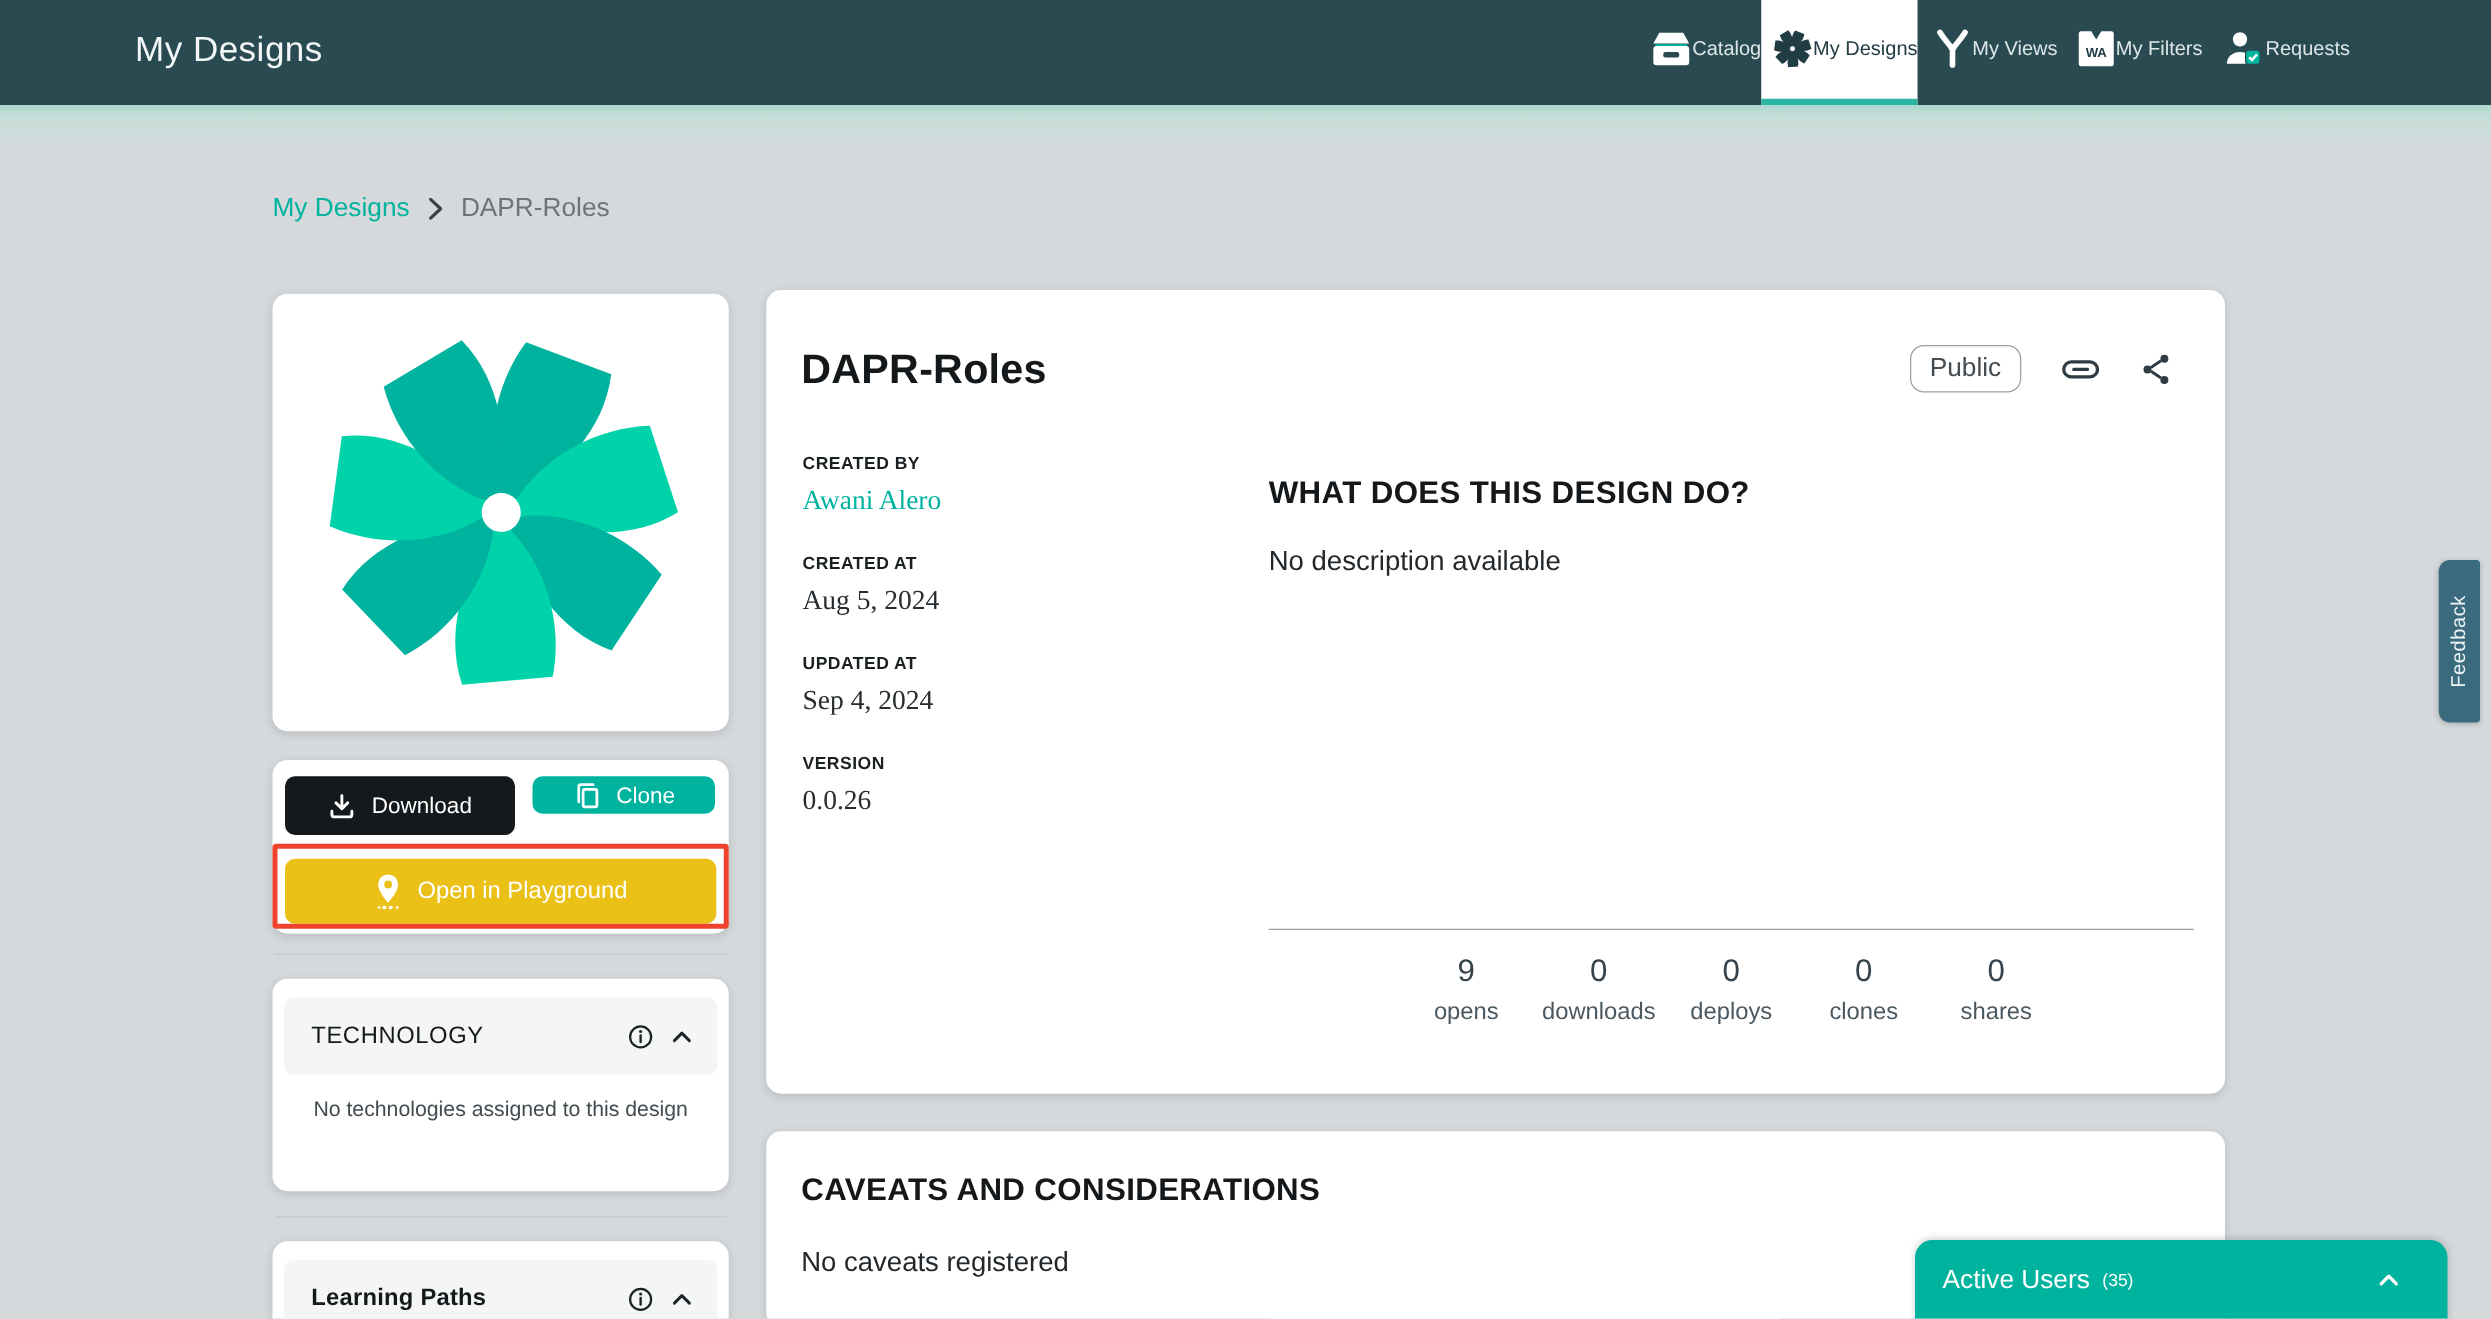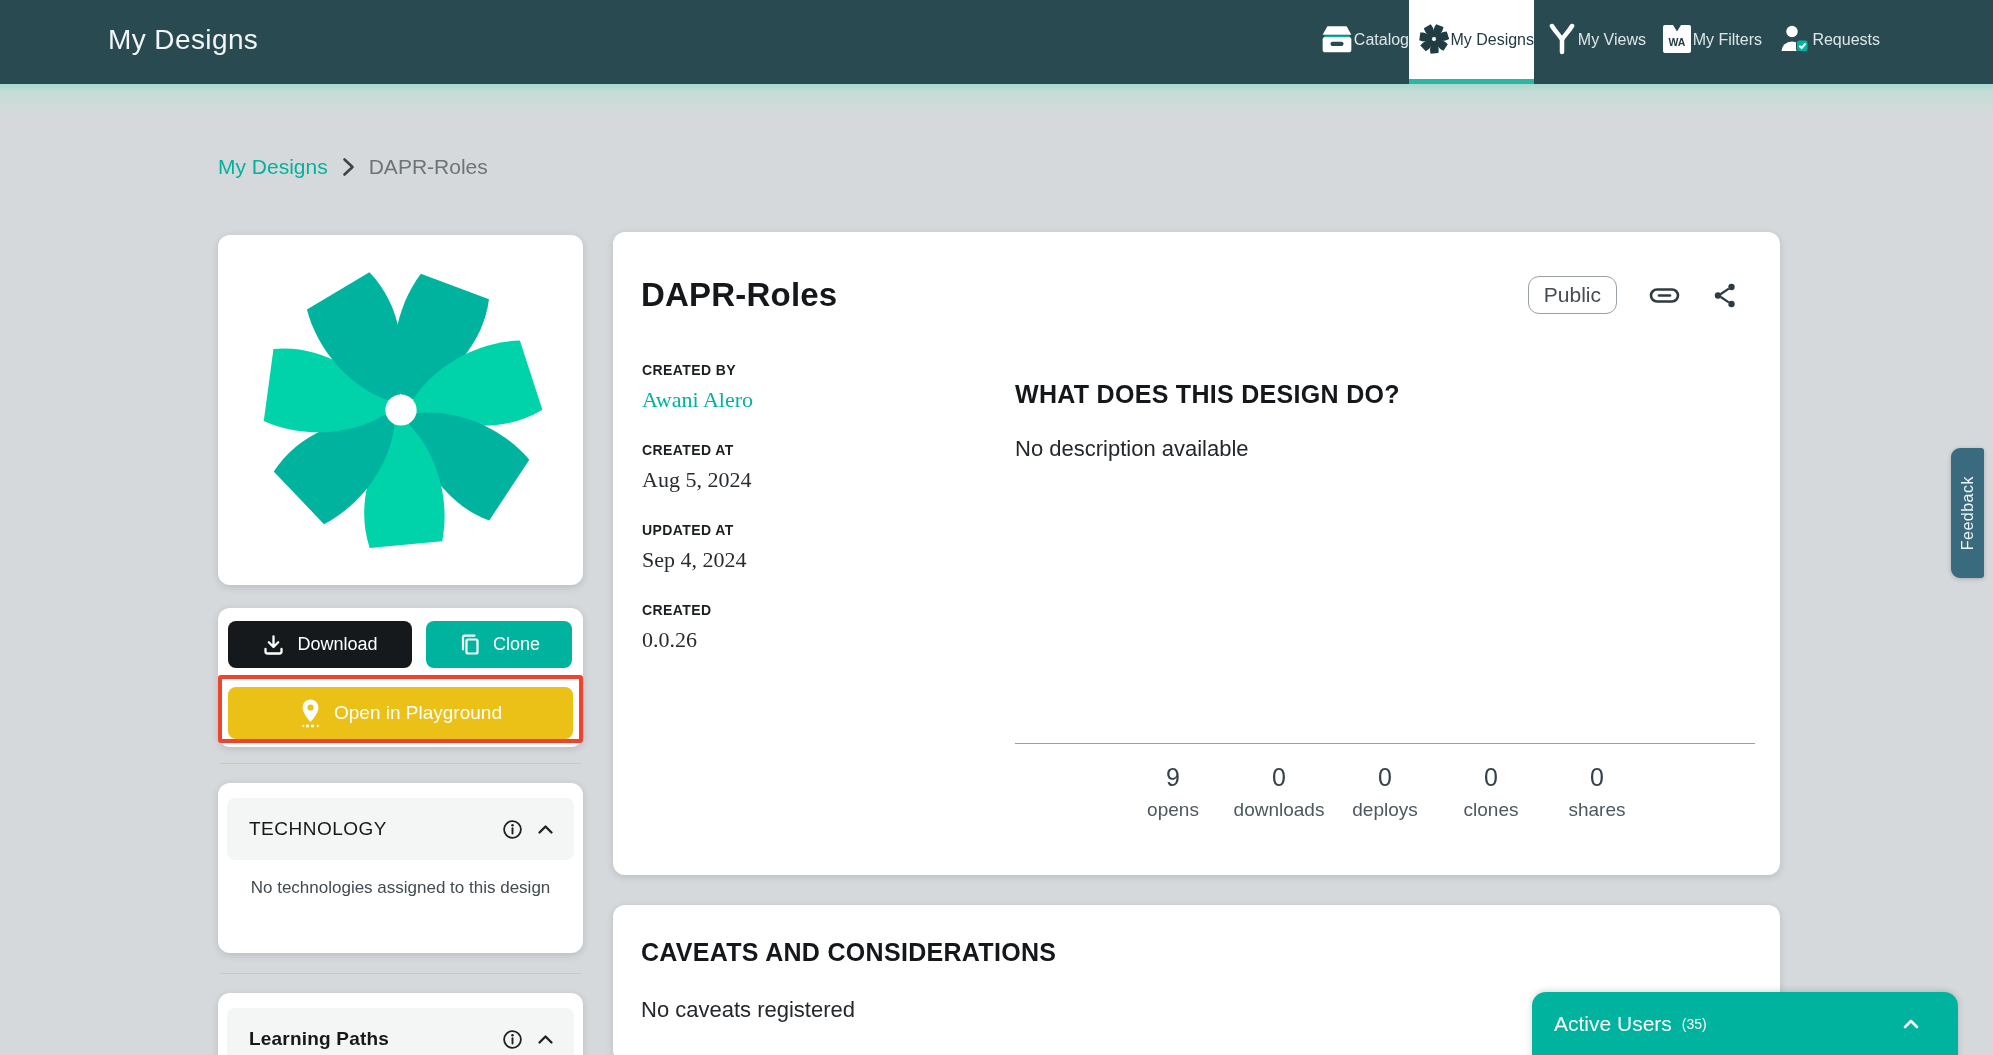--- a/index.html
+++ b/index.html
@@ -34,21 +34,21 @@
   
   .card{position:absolute;background:var(--card);border-radius:12px;box-shadow:0 2px 7px rgba(35,45,55,.16);}
 
   
   .logo-card{left:218px;top:235px;width:365px;height:350px;display:flex;align-items:flex-start;justify-content:center;padding-top:26px;}
   .actions-card{left:218px;top:608px;width:365px;height:139px;}
   .btn-row{position:absolute;left:10px;right:11px;top:13px;display:flex;gap:14px;}
   .btn{display:flex;align-items:center;justify-content:center;gap:12px;border:none;border-radius:8px;
     color:#fff;font-family:inherit;font-size:18px;cursor:pointer;}
   .btn-download{width:184px;height:47px;background:var(--dark-btn);}
-  .btn-clone{flex:1;height:47px;background:var(--accent);}
+  .btn-clone{flex:1;height:30px;background:var(--accent);}
   .btn-playground{position:absolute;left:10px;right:10px;top:79px;height:52px;background:var(--yellow);font-size:19px;}
   .annotation-rect{position:absolute;left:0;right:0;top:67px;height:68px;border:4px solid var(--annotation);
     border-radius:3px;pointer-events:none;z-index:10;}
   .side-divider{position:absolute;left:220px;width:361px;height:1px;background:#c5c9cb;}
   .hr1{top:763px}.hr2{top:973px}
   .tech-card{left:218px;top:783px;width:365px;height:170px;}
   .lp-card{left:218px;top:993px;width:365px;height:170px;}
   .panel-head{position:absolute;left:9px;right:9px;top:15px;height:62px;background:#f4f5f5;border-radius:8px;
     display:flex;align-items:center;padding:0 20px 0 22px;}
   .panel-title{font-size:19px;font-weight:400;color:#15191b;letter-spacing:.5px;}
@@ -312,21 +312,21 @@
       </div>
       <div class="field">
         <div class="field-label">CREATED AT</div>
         <div class="field-value">Aug 5, 2024</div>
       </div>
       <div class="field">
         <div class="field-label">UPDATED AT</div>
         <div class="field-value">Sep 4, 2024</div>
       </div>
       <div class="field">
-        <div class="field-label">CREATED</div>
+        <div class="field-label">VERSION</div>
         <div class="field-value">0.0.26</div>
       </div>
     </div>
 
     <div class="desc-head">WHAT DOES THIS DESIGN DO?</div>
     <div class="desc-body">No description available</div>
 
     <div class="stats-divider"></div>
     <div class="stats-row">
       <div class="stat">

